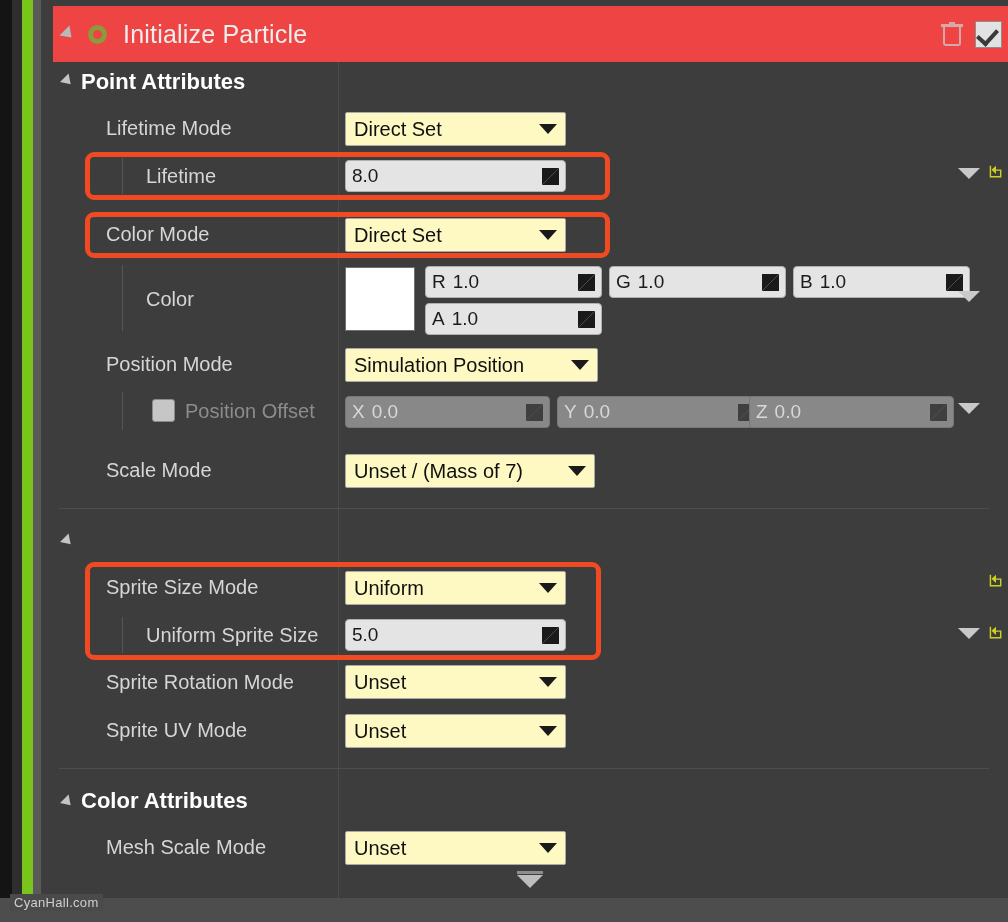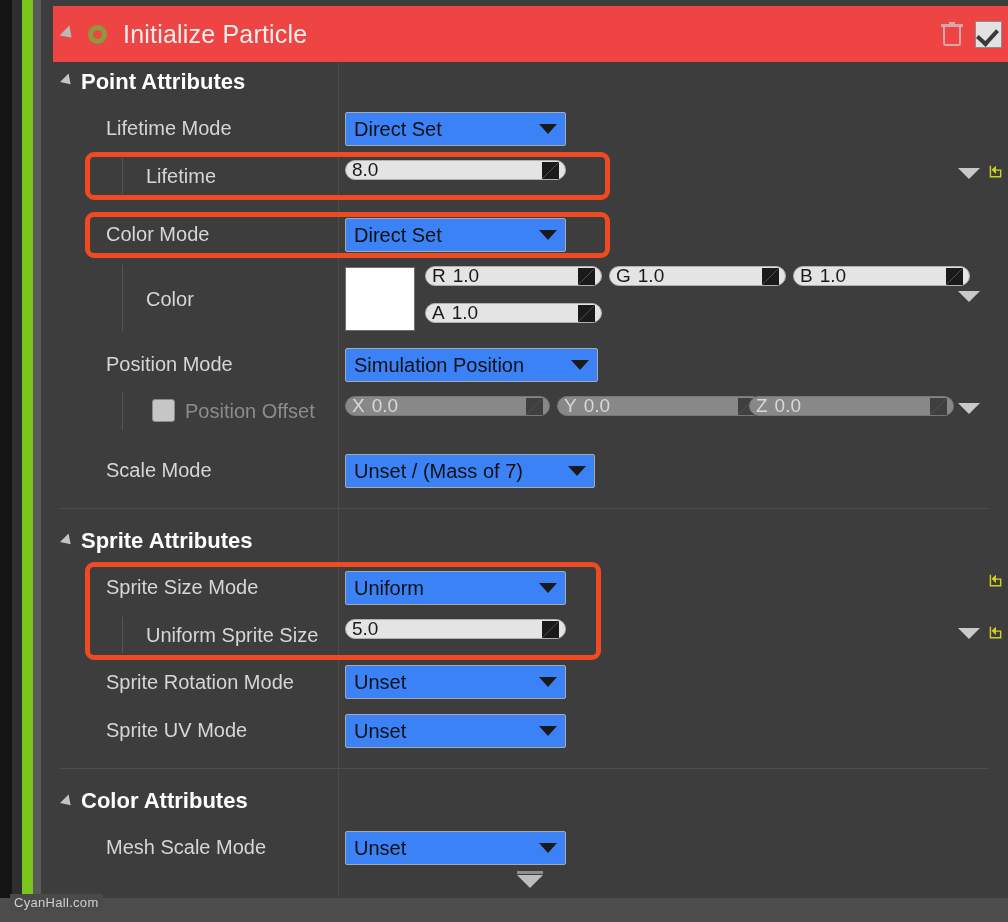--- a/index.html
+++ b/index.html
@@ -38,26 +38,26 @@
   
   .vdiv{position:absolute;left:285px;top:62px;width:1px;height:836px;background:#4b4b4b;}
   .label{position:absolute;color:#d6d6d6;font-size:20px;white-space:nowrap;}
   .label.dim{color:#8c8c8c;}
   .sec{position:absolute;color:#ffffff;font-size:22px;font-weight:bold;white-space:nowrap;}
   .sec-tri{position:absolute;width:0;height:0;border-left:9px solid #c4c4c4;border-top:6px solid transparent;border-bottom:6px solid transparent;transform:rotate(45deg);}
   .sep{position:absolute;height:1px;background:#4d4d4d;}
   .indent-line{position:absolute;width:1px;background:#565656;}
 
   
-  .combo{position:absolute;height:34px;background:#3b82f6;border:1px solid #a9a9a9;border-radius:2px;box-sizing:border-box;display:flex;align-items:center;padding:0 8px;}
+  .combo{position:absolute;height:34px;background:#fef9c3;border:1px solid #a9a9a9;border-radius:2px;box-sizing:border-box;display:flex;align-items:center;padding:0 8px;}
   .combo .txt{color:#101010;font-size:20px;white-space:nowrap;}
   .combo .caret{margin-left:auto;width:0;height:0;border-left:9px solid transparent;border-right:9px solid transparent;border-top:10px solid #1a1a1a;}
 
   
-  .num{position:absolute;height:20px;background:#e4e4e4;border:1px solid #b0b0b0;border-radius:12px;box-sizing:border-box;display:flex;align-items:center;padding:0 6px;}
+  .num{position:absolute;height:32px;background:#e4e4e4;border:1px solid #b0b0b0;border-radius:4px;box-sizing:border-box;display:flex;align-items:center;padding:0 6px;}
   .num .pfx{color:#1a1a1a;font-size:19px;margin-right:7px;}
   .num .val{color:#1a1a1a;font-size:19px;}
   .num .grip{margin-left:auto;width:17px;height:17px;position:relative;overflow:hidden;}
   .num .grip:before{content:"";position:absolute;left:0;top:0;width:0;height:0;border-left:17px solid #1a1a1a;border-bottom:17px solid transparent;}
   .num .grip:after{content:"";position:absolute;right:0;bottom:0;width:0;height:0;border-right:17px solid #1a1a1a;border-top:17px solid transparent;}
   .num.disabled{background:#888888;border-color:#777777;}
   .num.disabled .pfx,.num.disabled .val{color:#d8d8d8;}
   .num.disabled .grip:before{border-left-color:#3f3f3f;}
   .num.disabled .grip:after{border-right-color:#3f3f3f;}
 
@@ -191,21 +191,20 @@
     <div class="chev" style="left:905px;top:403px;"></div>
 
     <div class="label" style="left:53px;top:459px;">Scale Mode</div>
     <div class="combo" style="left:292px;top:454px;width:250px;">
       <span class="txt">Unset / (Mass of 7)</span>
       <span class="caret"></span>
     </div>
 
     <div class="sep" style="left:6px;top:508px;width:930px;"></div>
     <div class="sec-tri" style="left:10px;top:535px;"></div>
-    <div class="sec" style="left:28px;top:528px;">Sprite Attributes</div>
 
     <div class="label" style="left:53px;top:576px;">Sprite Size Mode</div>
     <div class="combo" style="left:292px;top:571px;width:221px;">
       <span class="txt">Uniform</span>
       <span class="caret"></span>
     </div>
     <svg class="reset" style="left:934px;top:573px;" viewBox="0 0 20 20">
       <path d="M3 2 L3 15 L16 15 L16 6 L10 6 L10 2 L5 6.5 L10 11 L10 7.6 L14.4 7.6 L14.4 13.4 L4.6 13.4 L4.6 2 Z" fill="#cfd120"></path>
     </svg>
 

